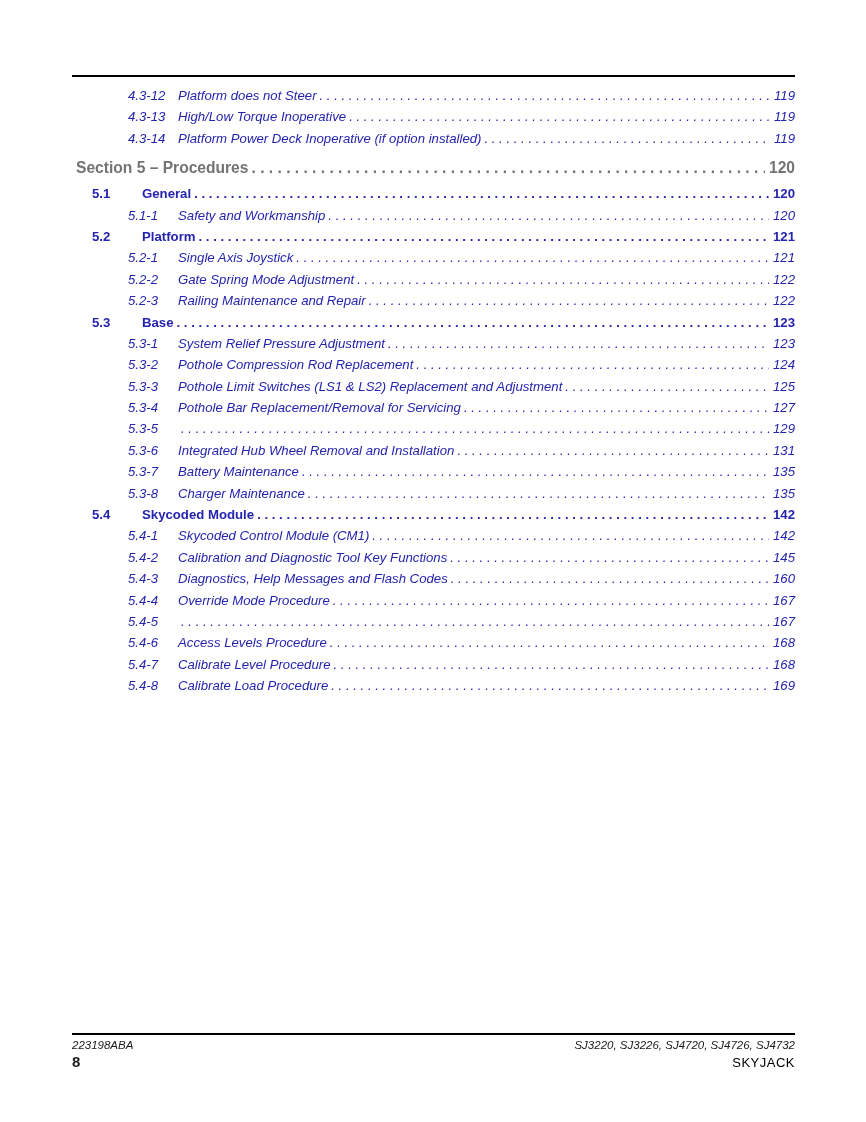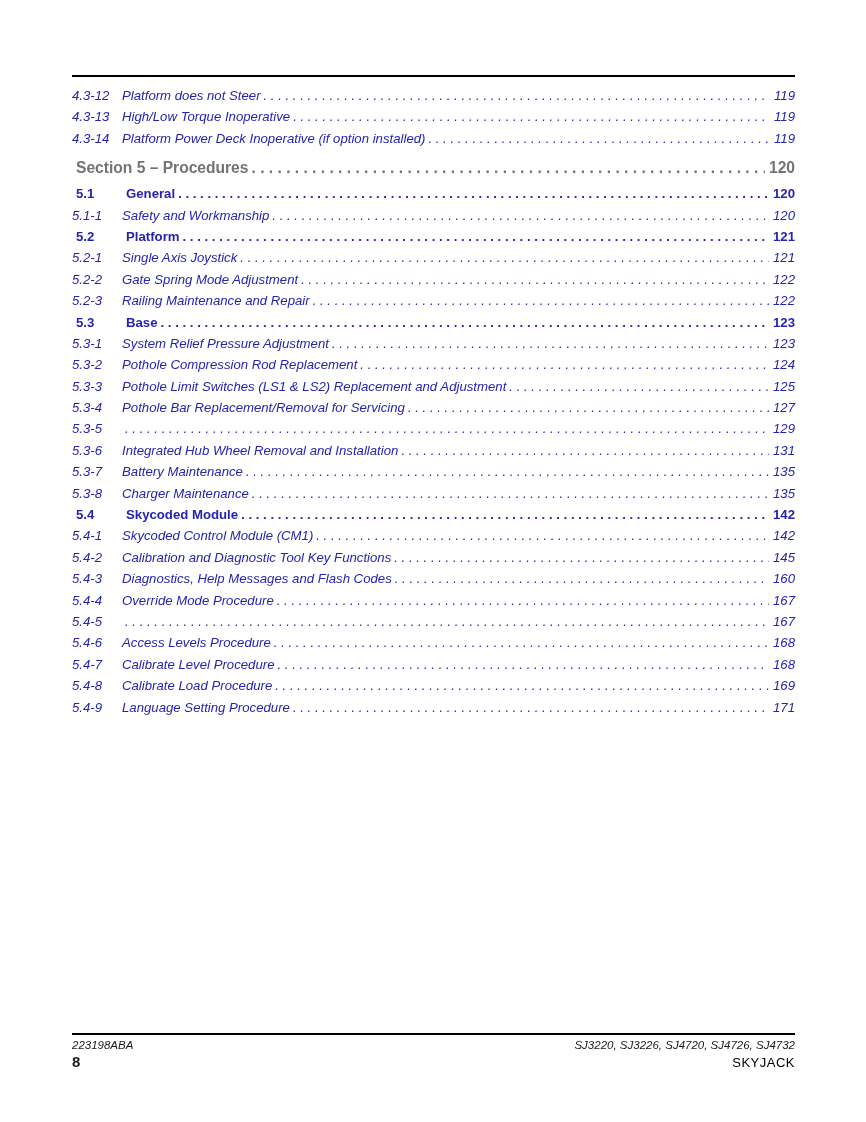--- a/index.html
+++ b/index.html
@@ -18,23 +18,23 @@
     position:absolute;top:88px;left:72px;width:723px;
   }
   .row{
     display:flex;align-items:baseline;
     height:21.4px;
     color:#2424af;
     font-size:13.2px;
     white-space:nowrap;
   }
   .row.sub{font-style:italic;}
-  .row.sub .num{flex:0 0 50px;}
+  .row.sub .num{flex:0 0 50px;margin-left:56px;}
   .row.level1{font-weight:bold;}
-  .row.level1 .num{flex:0 0 50px;margin-left:4px;}
+  .row.level1 .num{flex:0 0 50px;margin-left:20px;}
   .row.heading{
     font-weight:bold;color:#737373;
     font-size:15.6px;height:27px;
     margin-top:7px;padding-left:4px;
   }
   .title{flex:0 0 auto;}
   .dots{
     flex:1 1 auto;overflow:hidden;white-space:nowrap;
     margin:0 4px 0 3px;
   }
@@ -227,26 +227,20 @@
         <span class="num">5.4-7</span>
         <span class="title">Calibrate Level Procedure</span>
         <span class="dots"></span>
         <span class="pg">168</span>
       </div>
       <div class="row sub">
         <span class="num">5.4-8</span>
         <span class="title">Calibrate Load Procedure</span>
         <span class="dots"></span>
         <span class="pg">169</span>
-      </div>
-      <div class="row sub">
-        <span class="num">5.4-9</span>
-        <span class="title">Language Setting Procedure</span>
-        <span class="dots"></span>
-        <span class="pg">171</span>
       </div>
     </div>
 
   <div class="footer">
     <div class="footer-rule"></div>
     <div class="footer-line1">
       <span>223198ABA</span>
       <span>SJ3220, SJ3226, SJ4720, SJ4726, SJ4732</span>
     </div>
     <div class="footer-line2">

